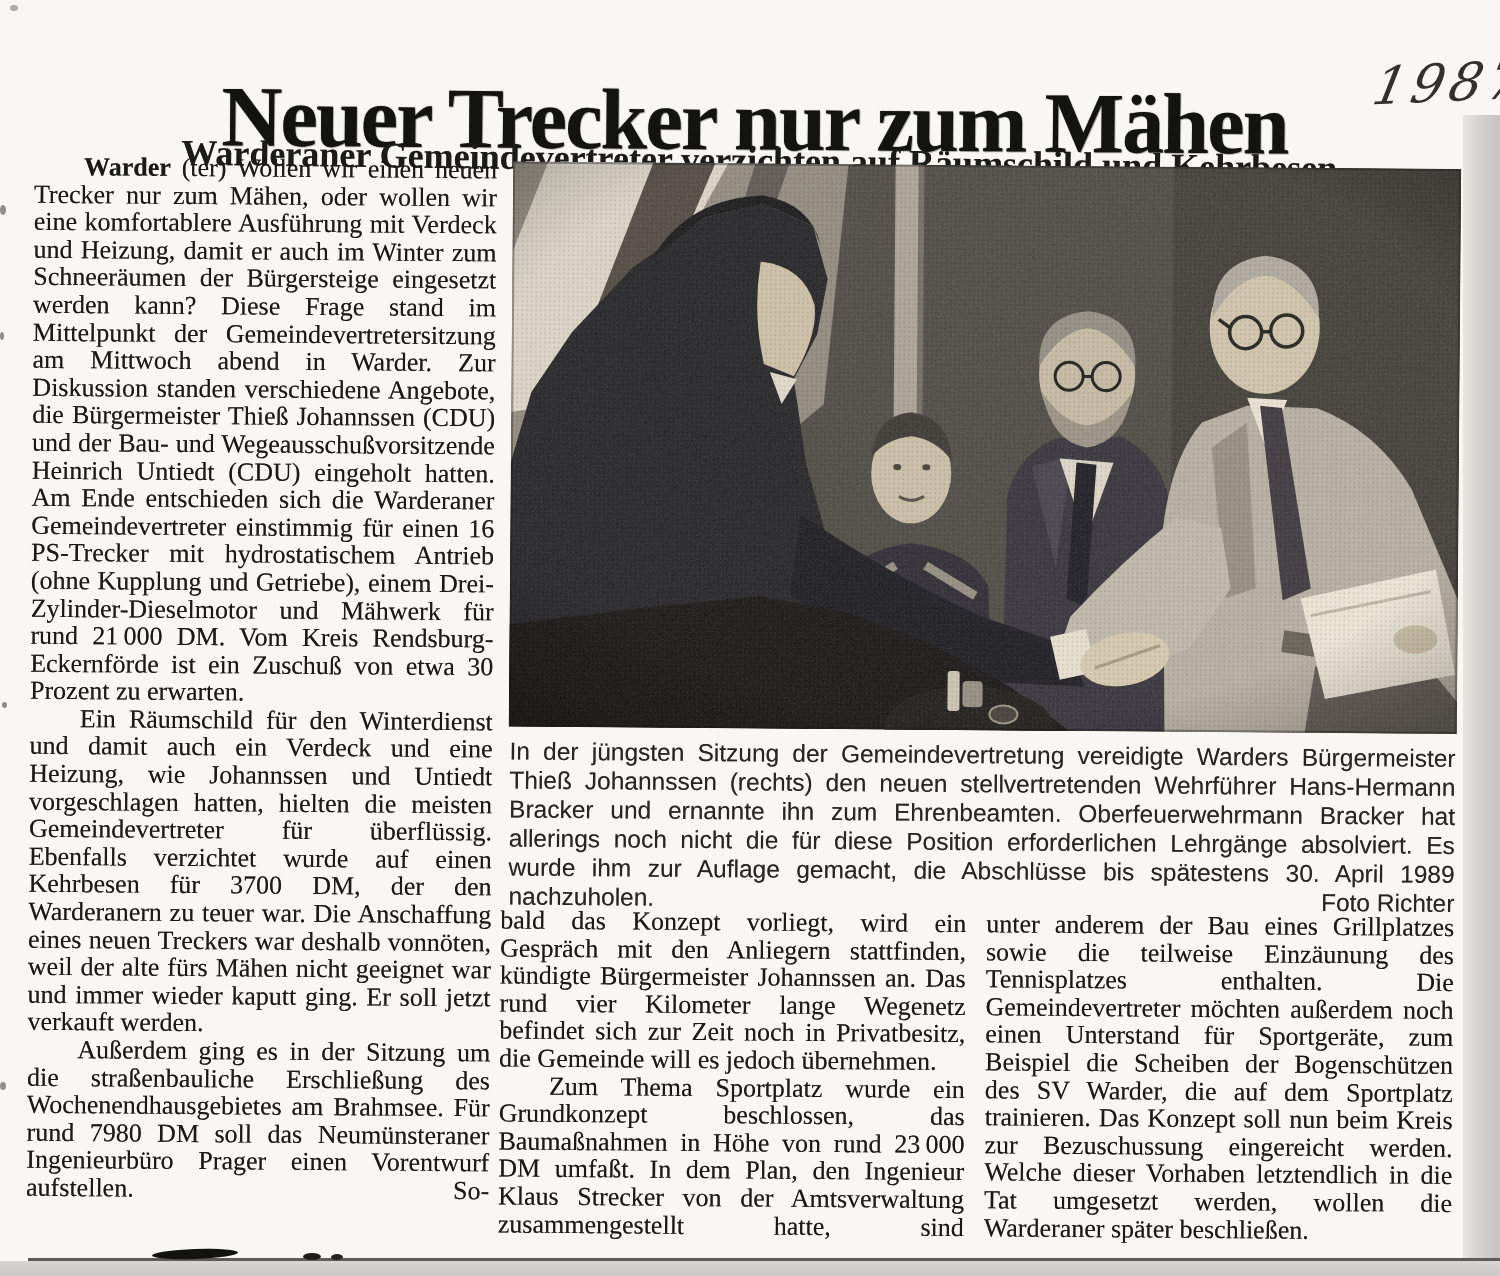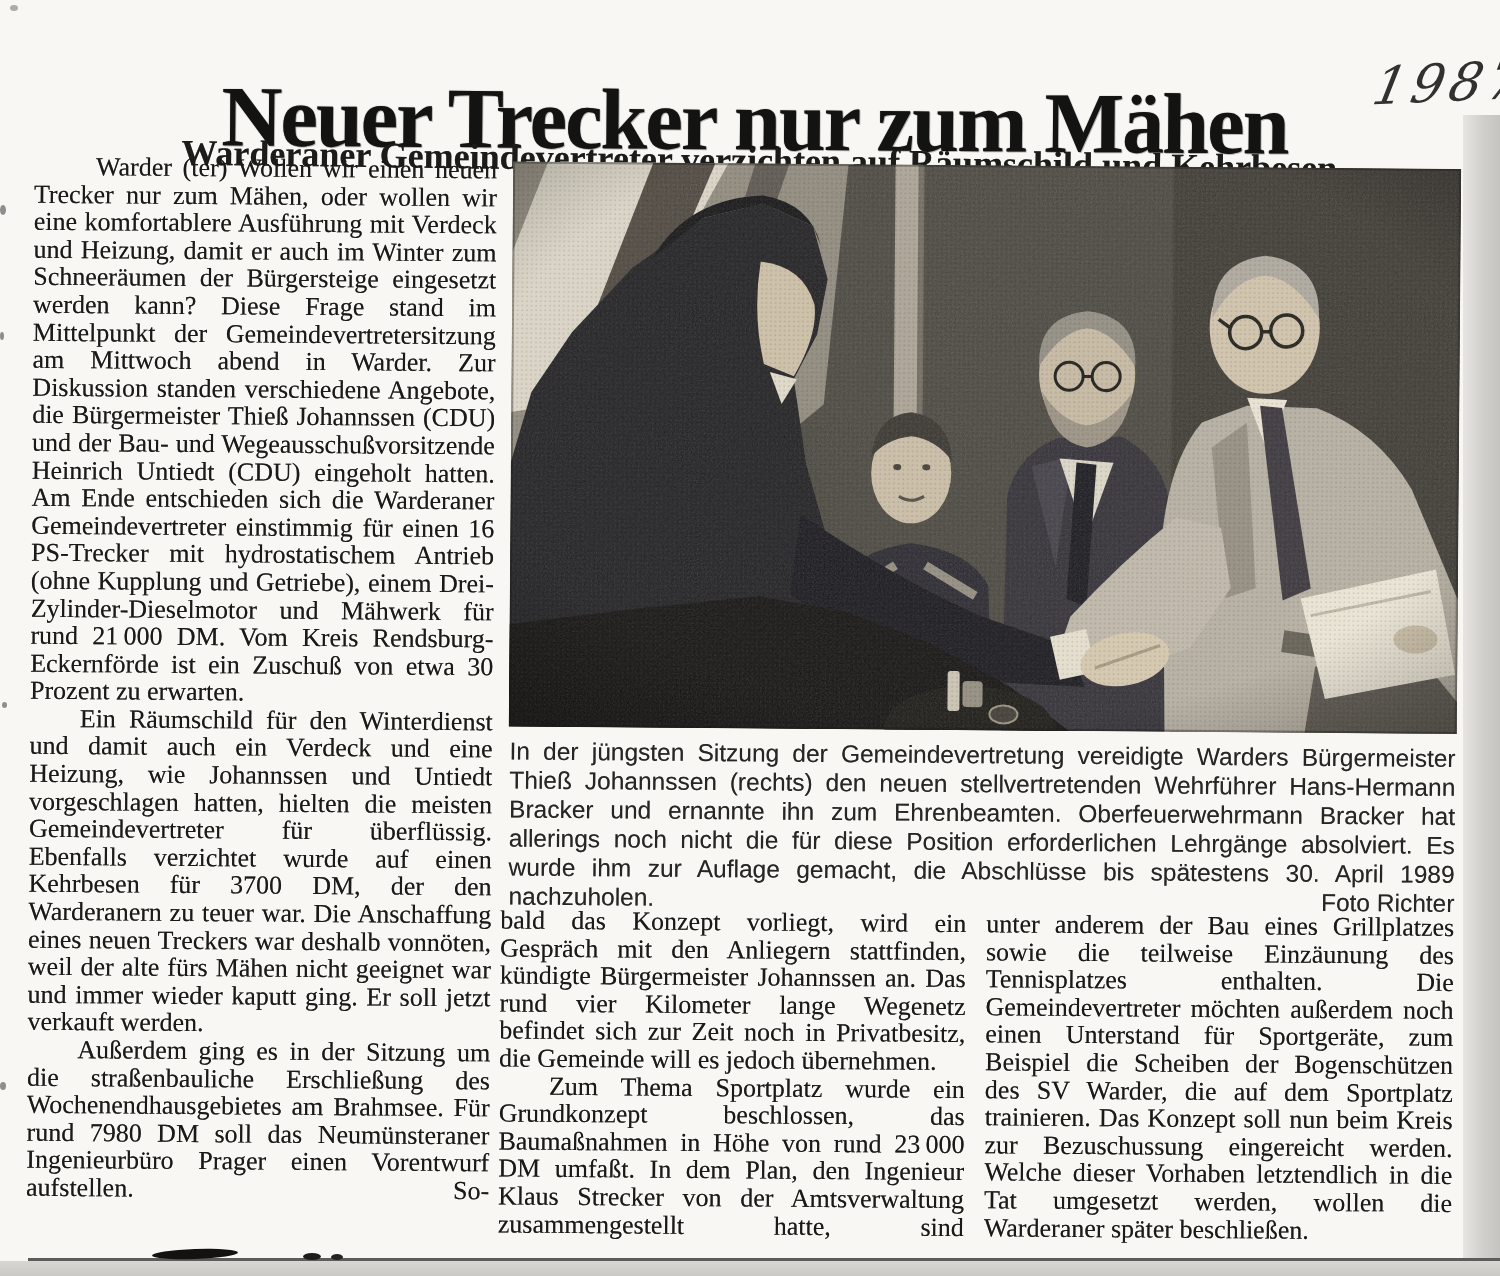--- a/index.html
+++ b/index.html
@@ -39,21 +39,21 @@
   .body-text p{
     margin:0;
     font:400 26px/27.6px "Liberation Serif", serif;
     text-align:justify;
     color:#1a1a18;
     text-shadow:0 0 .5px rgba(25,25,25,.65);
     hyphens:manual;
   }
   .body-text p.indent{text-indent:50px;}
   .body-text p.force-just{text-align-last:justify;}
-  .lead{font-weight:400;margin-left:12px;}
+  .lead{font-weight:700;}
 
   .col-left{position:absolute;left:35px;top:153px;width:463px;height:1108px;overflow:hidden;}
   .col-mid{position:absolute;left:507px;top:903px;width:466px;height:362px;overflow:hidden;}
   .col-right{position:absolute;left:993px;top:903px;width:468px;height:362px;overflow:hidden;}
 
   .photo-frame{position:absolute;left:514px;top:158px;width:948px;height:565px;}
   .photo-frame svg{display:block;width:100%;height:100%;}
 
   .caption{position:absolute;left:515px;top:733px;width:946px;}
   .caption-body{

